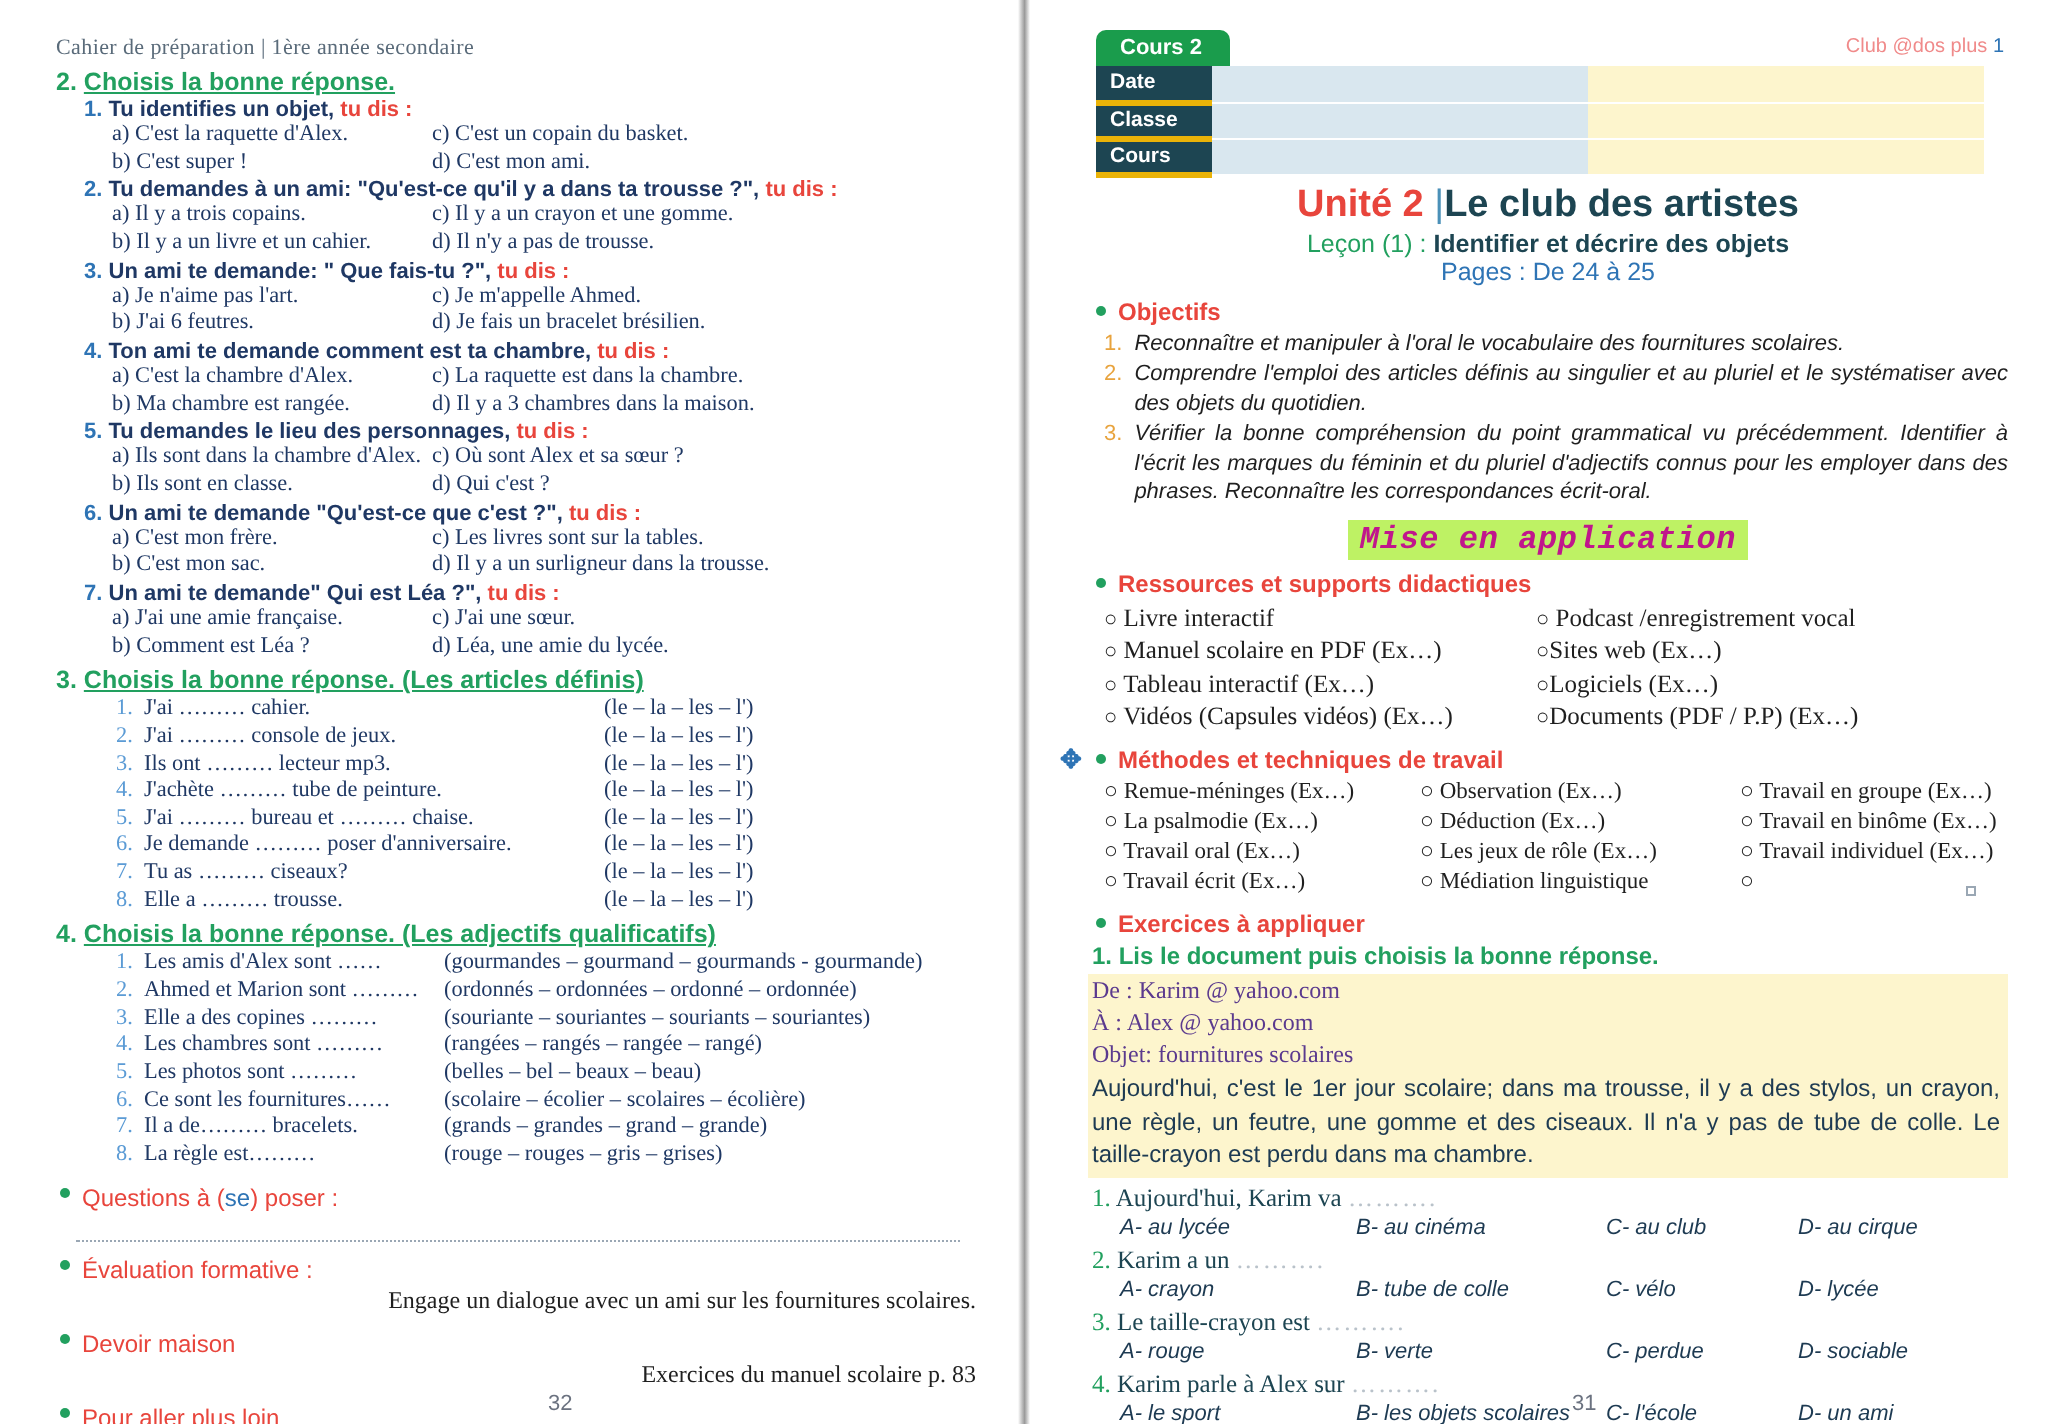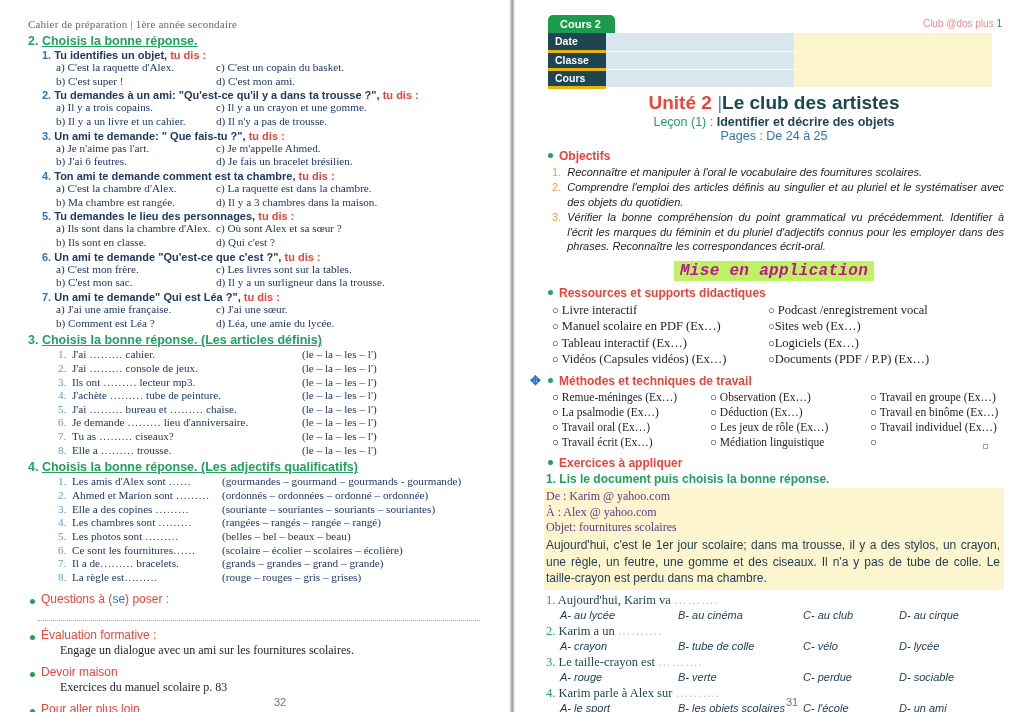--- a/index.html
+++ b/index.html
@@ -61,35 +61,36 @@
     display:flex; margin-left:30px; font-size:11.2px;
     color:#1f3864; line-height:1.22; white-space:nowrap;
   }
   .adj-row .n { color:#5b9bd5; width:14px; flex:none; }
   .adj-row .t { width:150px; flex:none; }
   .adj-row .c { flex:none; }
 
   .bullet-head {
     font-family:"Liberation Sans", sans-serif;
     font-size:12px; color:#e8453c; margin:7px 0 1px 2px;
-    display:flex; align-items:flex-end; gap:6px;
+    display:flex; align-items:center; gap:6px;
   }
   .bullet-head .dot {
     width:5px; height:5px; border-radius:50%;
     background:#22a05f; display:inline-block; flex:none;
     transform:translateY(-2px);
   }
   .bullet-head .se { color:#2e74b5; }
   .dotted-rule {
     border-bottom:1px dotted #9aa7b4; height:1px;
     margin:14px 8px 4px 10px;
   }
   .plain {
-    font-size:12px; color:#1f1f1f; margin-left:32px;
+    font-size:12px; color:#1f1f1f; margin-left:18px;
     font-family:"Liberation Serif", serif;
+    text-align:right;
   }
   .pagenum {
     position:absolute; font-family:Liberation Sans, sans-serif;
     font-size:11px; color:#6b7280;margin-left:36px;
   }
   .pagenum-left  { left:238px; bottom:4px; }
   .pagenum-right { left:238px; bottom:4px; }
 
   
   .hdr-wrap { position:relative; }
@@ -373,21 +374,21 @@
         <span class="t">J'achète ……… tube de peinture.</span>
         <span class="c">(le – la – les – l')</span>
       </div>
       <div class="art-row">
         <span class="n">5.</span>
         <span class="t">J'ai ……… bureau et ……… chaise.</span>
         <span class="c">(le – la – les – l')</span>
       </div>
       <div class="art-row">
         <span class="n">6.</span>
-        <span class="t">Je demande ……… lieu d'anniversaire.</span>
+        <span class="t">Je demande ……… poser d'anniversaire.</span>
         <span class="c">(le – la – les – l')</span>
       </div>
       <div class="art-row">
         <span class="n">7.</span>
         <span class="t">Tu as ……… ciseaux?</span>
         <span class="c">(le – la – les – l')</span>
       </div>
       <div class="art-row">
         <span class="n">8.</span>
         <span class="t">Elle a ……… trousse.</span>

